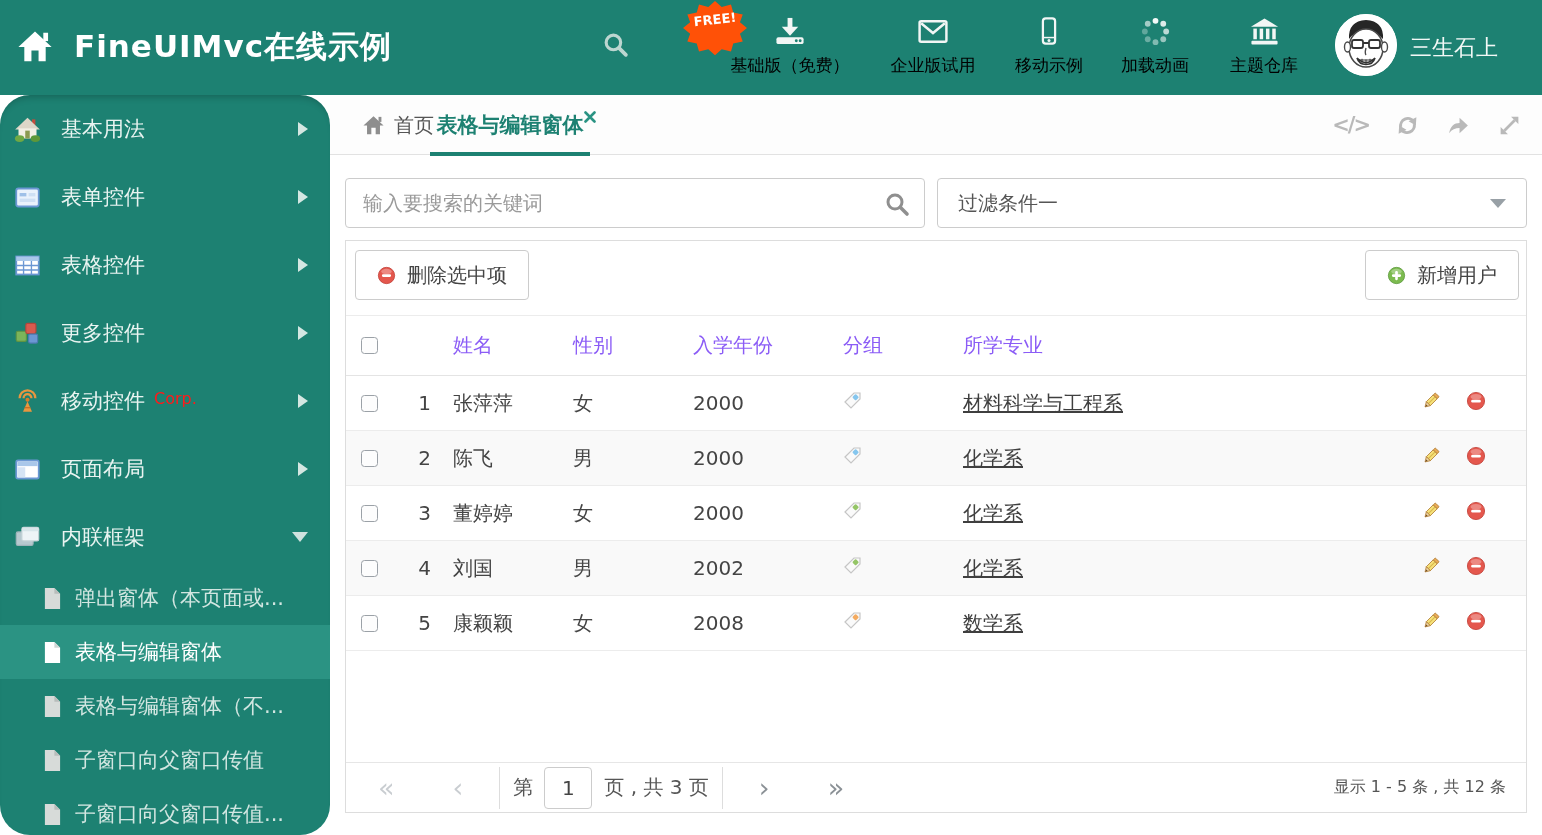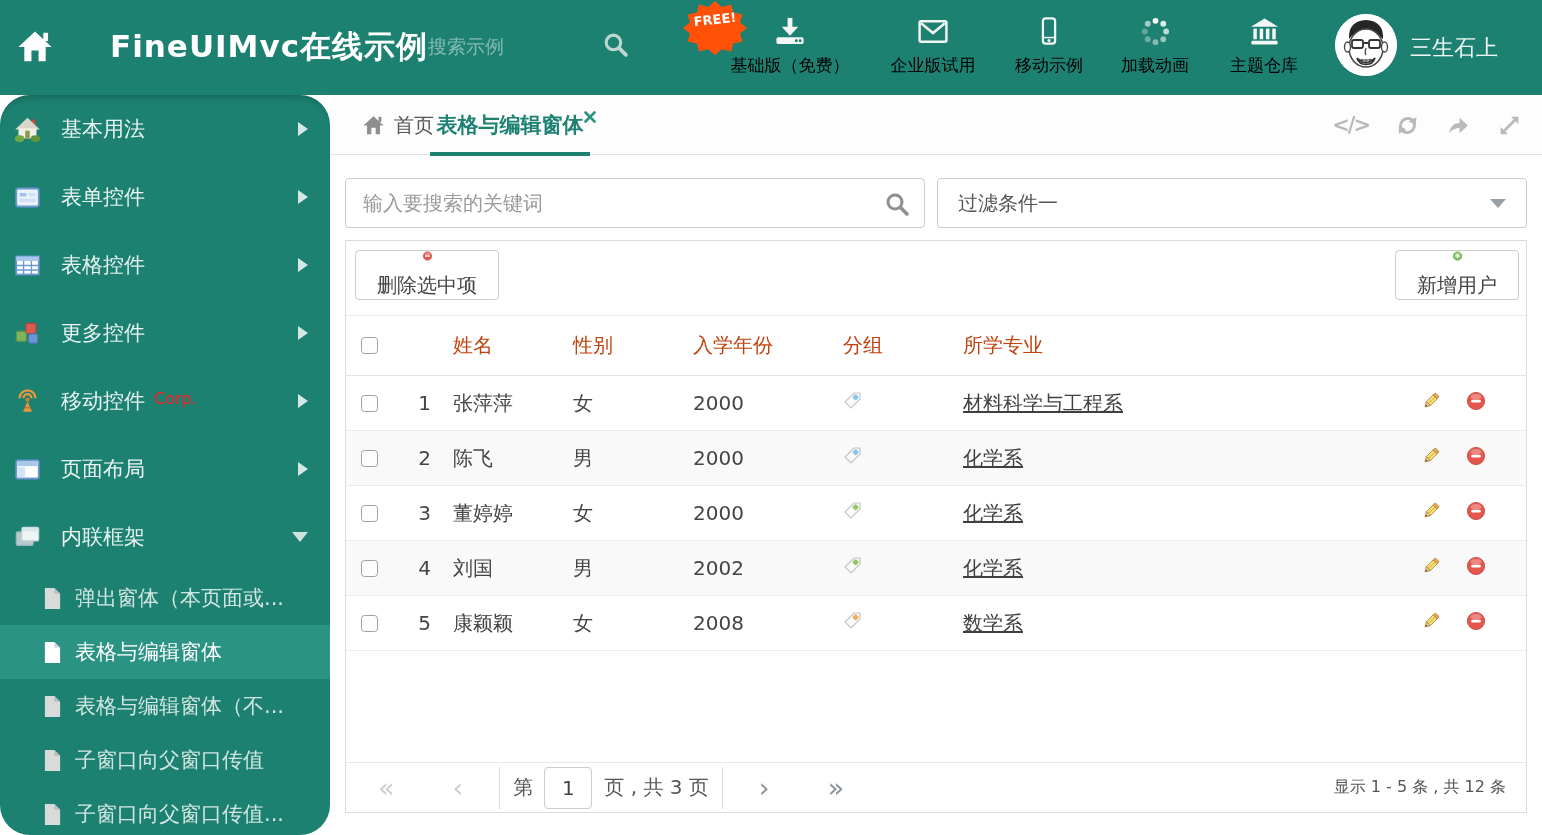--- a/index.html
+++ b/index.html
@@ -2,21 +2,21 @@
 <html><head>
 <meta charset="utf-8">
 <style>
   * { margin:0; padding:0; box-sizing:border-box; }
   html,body { width:1542px; height:835px; overflow:hidden; background:#fff;
     font-family:"DejaVu Sans","Liberation Sans",sans-serif; }
 
   
   .header { position:absolute; left:0; top:0; width:1542px; height:95px; background:#1d8172; z-index:5; }
   .h-home { position:absolute; left:16px; top:28px; width:38px; height:38px; }
-  .h-title { position:absolute; left:74px; top:26px; font-size:31px; font-weight:bold; color:#fff; letter-spacing:1px; white-space:nowrap;margin-left:36px; }
+  .h-title { position:absolute; left:74px; top:26px; font-size:31px; font-weight:bold; color:#fff; letter-spacing:1px; white-space:nowrap; }
   .h-search { position:absolute; left:428px; top:28px; width:160px; height:38px; background:transparent; border:none; outline:none; font-size:19px; color:#d7e9e5; }
   .h-search::placeholder { color:rgba(255,255,255,.45); }
   .h-search-icon { position:absolute; left:602px; top:31px; }
   .free { position:absolute; left:682px; top:0; width:66px; height:56px; }
   .free-label { position:absolute; left:8px; top:12px; width:50px; text-align:center; color:#fff; font-weight:bold; font-size:13px; transform:rotate(-6deg); }
   .hnav { position:absolute; top:14px; transform:translateX(-50%); text-align:center; color:#000000; white-space:nowrap; cursor:pointer; }
   .hnav .ic { height:34px; display:flex; align-items:center; justify-content:center; }
   .hnav .lb { margin-top:6px; font-size:17px; }
   .hnav.n1{left:790px} .hnav.n2{left:933px} .hnav.n3{left:1049px} .hnav.n4{left:1155px} .hnav.n5{left:1264px}
   .avatar { position:absolute; left:1335px; top:14px; width:62px; height:62px; border-radius:50%; overflow:hidden; background:#fff; }
@@ -50,26 +50,26 @@
   .f-search { position:absolute; left:15px; top:23px; width:580px; height:50px; border:1px solid #ccc; border-radius:4px; background:#fff; }
   .f-search input { position:absolute; left:0; top:0; width:100%; height:100%; border:none; outline:none; background:transparent; padding:0 50px 0 17px; font-size:20px; color:#555; font-family:inherit; }
   .f-search input::placeholder { color:#9a9a9a; }
   .f-search .mag { position:absolute; right:14px; top:12px; cursor:pointer; }
   .f-select { position:absolute; left:607px; top:23px; width:590px; height:50px; border:1px solid #ccc; border-radius:4px; background:#fff; display:flex; align-items:center; padding:0 20px; font-size:20px; color:#555; cursor:pointer; }
   .f-select .grow { flex:1; }
   .sel-caret { width:0; height:0; border-left:8px solid transparent; border-right:8px solid transparent; border-top:9px solid #98a0a6; }
 
   .panel { position:absolute; left:15px; top:145px; width:1182px; height:573px; border:1px solid #ddd; background:#fff; }
   .ptoolbar { position:relative; height:74px; }
-  .btn { display:inline-flex; align-items:center; gap:11px; height:50px; padding:0 21px; border:1px solid #ccc; border-radius:4px; background:#fff; font-size:20px; color:#444; cursor:pointer;flex-direction:column; }
+  .btn { display:inline-flex; align-items:center; gap:11px; height:50px; padding:0 21px; border:1px solid #ccc; border-radius:4px; background:#fff; font-size:20px; color:#444; cursor:pointer; }
   .btn-del { position:absolute; left:9px; top:9px; }
   .btn-add { position:absolute; right:7px; top:9px; }
 
   table.grid { width:100%; border-collapse:collapse; table-layout:fixed; }
-  table.grid thead th { height:60px; border-top:1px solid #ececec; border-bottom:1px solid #e4e4e4; font-weight:normal; font-size:20px; color:#c2410c; text-align:left; padding-left:12px; }
+  table.grid thead th { height:60px; border-top:1px solid #ececec; border-bottom:1px solid #e4e4e4; font-weight:normal; font-size:20px; color:#8b5cf6; text-align:left; padding-left:12px; }
   table.grid tbody td { height:55px; border-bottom:1px solid #ececec; font-size:20px; color:#444; padding-left:12px; }
   table.grid tbody tr:nth-child(even) { background:#f9f9f9; }
   .col-cb { width:60px; } .col-num { width:35px; } .col-name { width:120px; } .col-gen { width:120px; }
   .col-year { width:150px; } .col-tag { width:120px; } .col-major { width:auto; } .col-edit { width:45px; } .col-delete { width:72px; }
   td.cnum, th.cnum { text-align:right; padding:0 10px 0 0; color:#555; }
   .cb { width:17px; height:17px; border:1.5px solid #9ba1a7; border-radius:3.5px; background:#fdfdfd; margin-left:3px; cursor:pointer; }
   a.major { color:#3f3f3f; text-decoration:underline; cursor:pointer; }
   .rowicon { cursor:pointer; display:inline-flex; }
 
   .pager { position:absolute; left:0; bottom:0; width:100%; height:50px; border-top:1px solid #e6e6e6; display:flex; align-items:center; font-size:20px; color:#555; }
@@ -83,21 +83,20 @@
 <body>
 
 <div class="header">
   <div class="h-home">
     <svg viewBox="0 0 32 32" width="38" height="38">
       <path d="M16 3 L30 16 h-5 v12 h-6 v-9 h-6 v9 H7 V16 H2 Z" fill="#fff"></path>
       <rect x="23" y="4" width="4" height="7" fill="#fff"></rect>
     </svg>
   </div>
   <div class="h-title">FineUIMvc在线示例</div>
-  <input class="h-search" placeholder="搜索示例" style="">
   <div class="h-search-icon">
     <svg viewBox="0 0 26 26" width="27" height="27">
       <circle cx="11" cy="11" r="7" fill="none" stroke="#bcd6d0" stroke-width="3"></circle>
       <line x1="16.5" y1="16.5" x2="23" y2="23" stroke="#bcd6d0" stroke-width="3.6" stroke-linecap="round"></line>
     </svg>
   </div>
 
   <div class="free">
     <svg viewBox="0 0 64 64" width="66" height="56" preserveAspectRatio="none">
       <polygon fill="#ff5107" points="63,32 56.2,38.5 58.9,47.5 49.7,49.7 47.5,58.9 38.5,56.2 32,63 25.5,56.2 16.5,58.9 14.3,49.7 5.2,47.5 7.9,38.5 1,32 7.9,25.5 5.2,16.5 14.3,14.3 16.5,5.2 25.5,7.9 32,1 38.5,7.9 47.5,5.2 49.7,14.3 58.9,16.5 56.2,25.5"></polygon>

